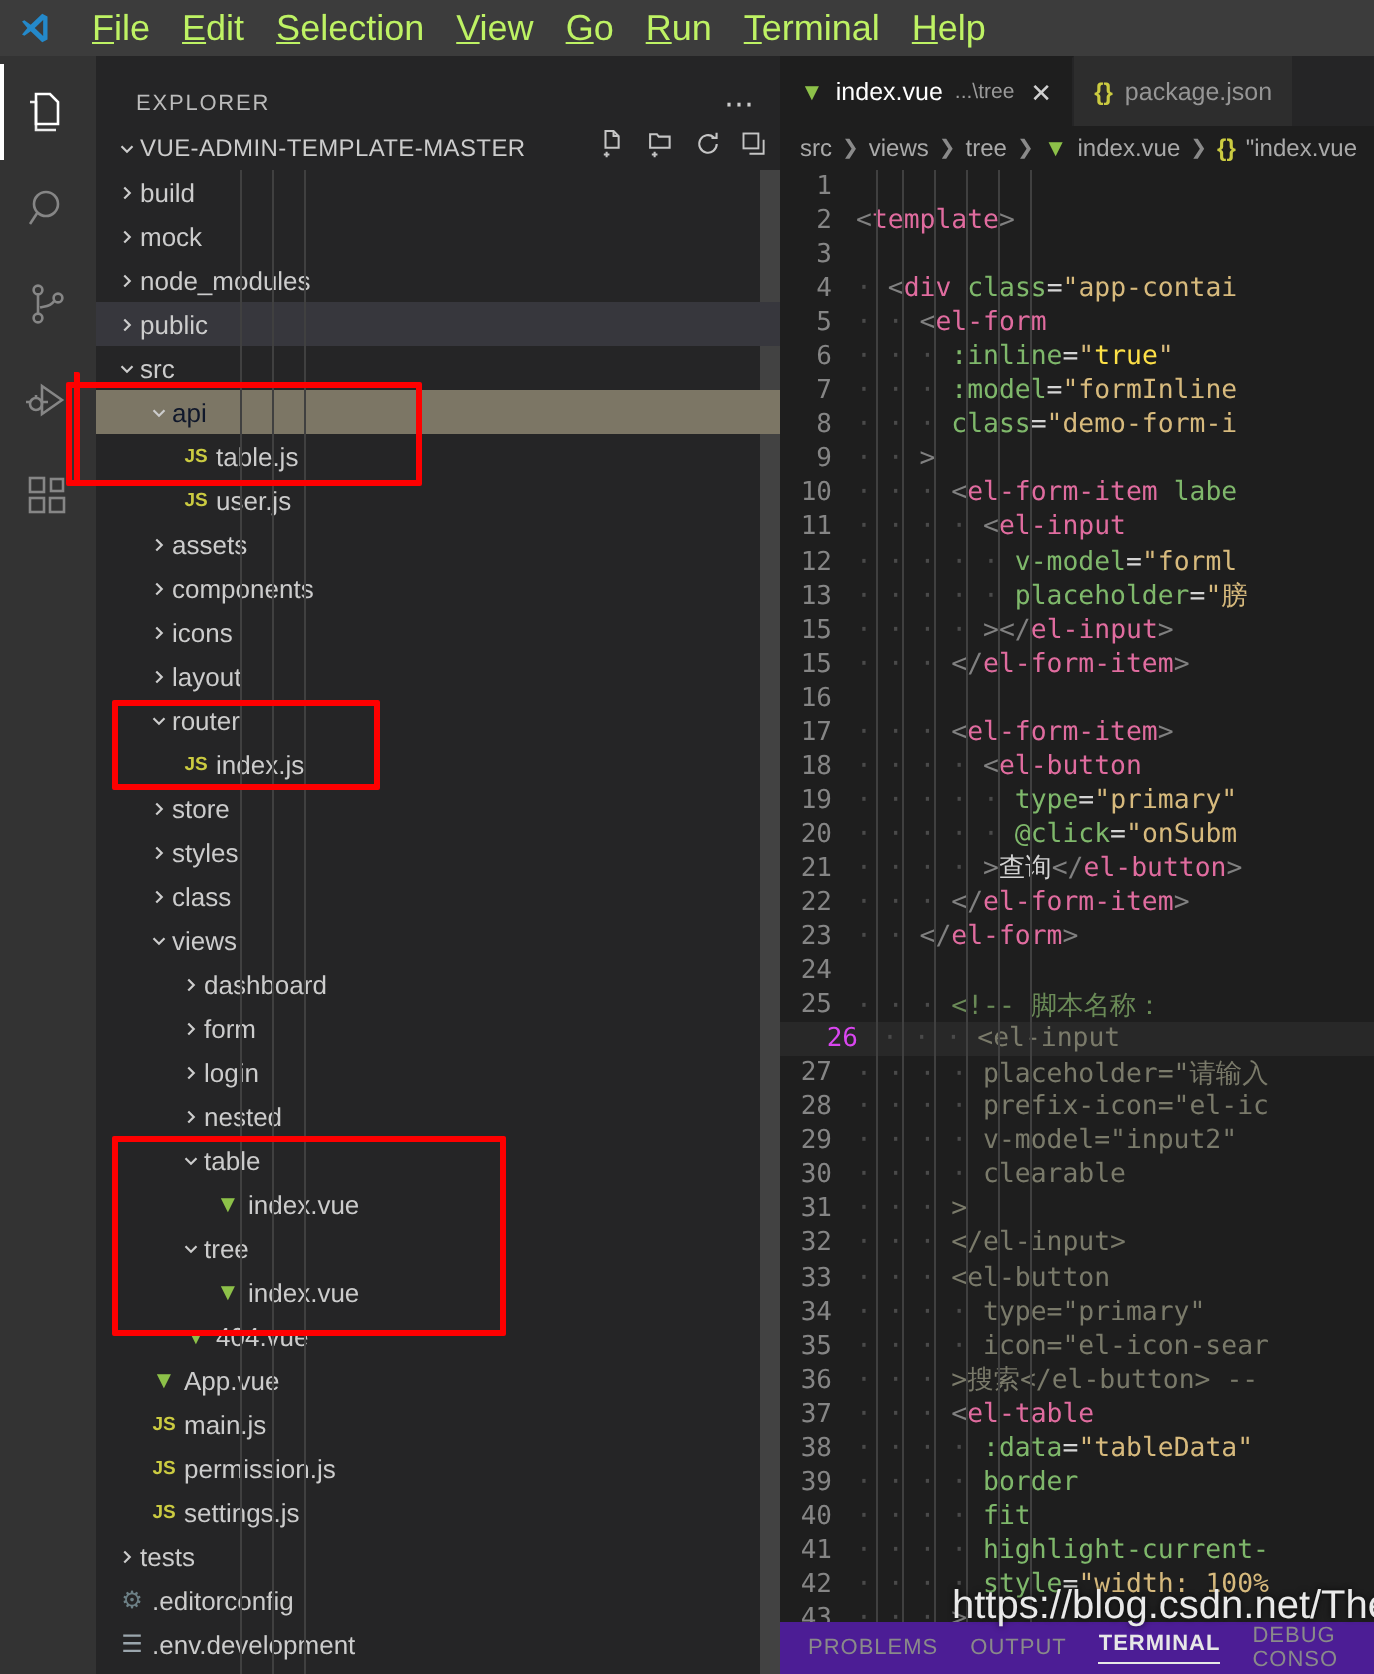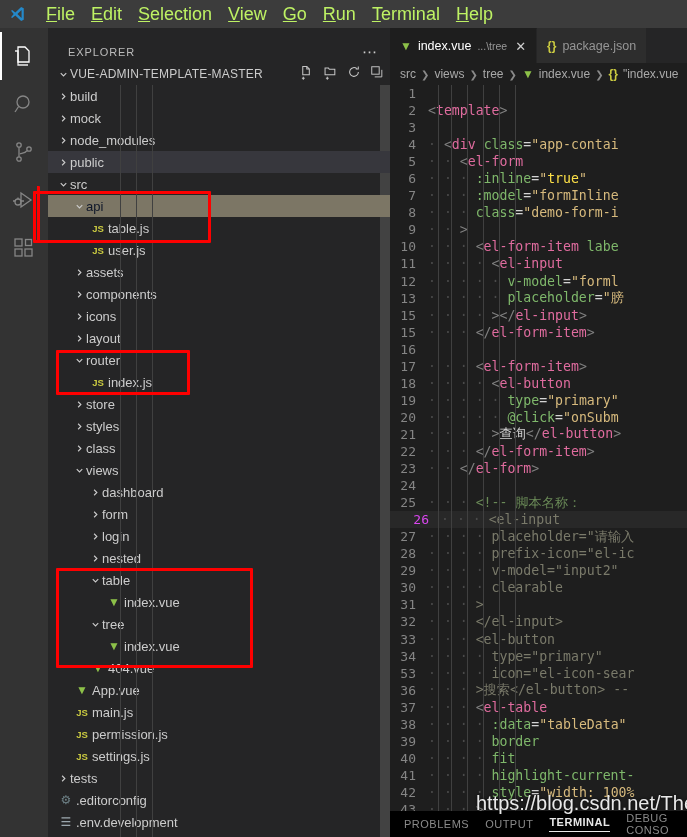--- a/index.html
+++ b/index.html
@@ -130,21 +130,21 @@
 
   
   .watermark {
     position: absolute; left: 86px; bottom: 22px; color: #e9e9e9; font-size: 20px;
     font-family: "Liberation Sans", sans-serif; text-shadow: 0 0 3px rgba(0,0,0,.8);
     white-space: nowrap; pointer-events: none;
   }
 
   
   .panelbar {
-    height: 26px; flex: 0 0 26px; background: #000000; display: flex; align-items: center;
+    height: 26px; flex: 0 0 26px; background: #4c1d95; display: flex; align-items: center;
     gap: 16px; padding-left: 14px; font-size: 11px; letter-spacing: .5px;
   }
   .panel-tab { color: #8a8a8a; }
   .panel-tab.active { color: #e7e7e7; font-weight: bold; border-bottom: 1px solid #e7e7e7; padding-bottom: 3px; }
 
   
   .annot {
     position: absolute; border: 3px solid #fe0000; pointer-events: none; z-index: 40; border-radius: 1px;
   }
 </style>
@@ -564,21 +564,21 @@
           <div class="code-line"><span class="ln">25</span><span class="src"><span class="t-dot">· · · </span><span class="t-cmt">&lt;!--</span><span class="t-dot"> </span><span class="t-cmt">脚本名称：</span></span></div>
           <div class="code-line cur"><span class="ln">26</span><span class="src"><span class="t-dot">· · · </span><span class="t-dim">&lt;el-input</span></span></div>
           <div class="code-line"><span class="ln">27</span><span class="src"><span class="t-dot">· · · · </span><span class="t-dim">placeholder="请输入</span></span></div>
           <div class="code-line"><span class="ln">28</span><span class="src"><span class="t-dot">· · · · </span><span class="t-dim">prefix-icon="el-ic</span></span></div>
           <div class="code-line"><span class="ln">29</span><span class="src"><span class="t-dot">· · · · </span><span class="t-dim">v-model="input2"</span></span></div>
           <div class="code-line"><span class="ln">30</span><span class="src"><span class="t-dot">· · · · </span><span class="t-dim">clearable</span></span></div>
           <div class="code-line"><span class="ln">31</span><span class="src"><span class="t-dot">· · · </span><span class="t-dim">&gt;</span></span></div>
           <div class="code-line"><span class="ln">32</span><span class="src"><span class="t-dot">· · · </span><span class="t-dim">&lt;/el-input&gt;</span></span></div>
           <div class="code-line"><span class="ln">33</span><span class="src"><span class="t-dot">· · · </span><span class="t-dim">&lt;el-button</span></span></div>
           <div class="code-line"><span class="ln">34</span><span class="src"><span class="t-dot">· · · · </span><span class="t-dim">type="primary"</span></span></div>
-          <div class="code-line"><span class="ln">53</span><span class="src"><span class="t-dot">· · · · </span><span class="t-dim">icon="el-icon-sear</span></span></div>
+          <div class="code-line"><span class="ln">35</span><span class="src"><span class="t-dot">· · · · </span><span class="t-dim">icon="el-icon-sear</span></span></div>
           <div class="code-line"><span class="ln">36</span><span class="src"><span class="t-dot">· · · </span><span class="t-dim">&gt;搜索&lt;/el-button&gt;</span><span class="t-dot"> </span><span class="t-dim">--</span></span></div>
           <div class="code-line"><span class="ln">37</span><span class="src"><span class="t-dot">· · · </span><span class="t-brk">&lt;</span><span class="t-tag">el-table</span></span></div>
           <div class="code-line"><span class="ln">38</span><span class="src"><span class="t-dot">· · · · </span><span class="t-green">:data</span><span class="t-white">=</span><span class="t-val">"tableData"</span></span></div>
           <div class="code-line"><span class="ln">39</span><span class="src"><span class="t-dot">· · · · </span><span class="t-green">border</span></span></div>
           <div class="code-line"><span class="ln">40</span><span class="src"><span class="t-dot">· · · · </span><span class="t-green">fit</span></span></div>
           <div class="code-line"><span class="ln">41</span><span class="src"><span class="t-dot">· · · · </span><span class="t-green">highlight-current-</span></span></div>
           <div class="code-line"><span class="ln">42</span><span class="src"><span class="t-dot">· · · · </span><span class="t-green">style</span><span class="t-white">=</span><span class="t-val">"width: 100%</span></span></div>
           <div class="code-line"><span class="ln">43</span><span class="src"><span class="t-dot">· · · </span><span class="t-brk">&gt;</span></span></div>
           <div class="ind-guides">
             <div class="ig" style="left: 48px;"></div>

